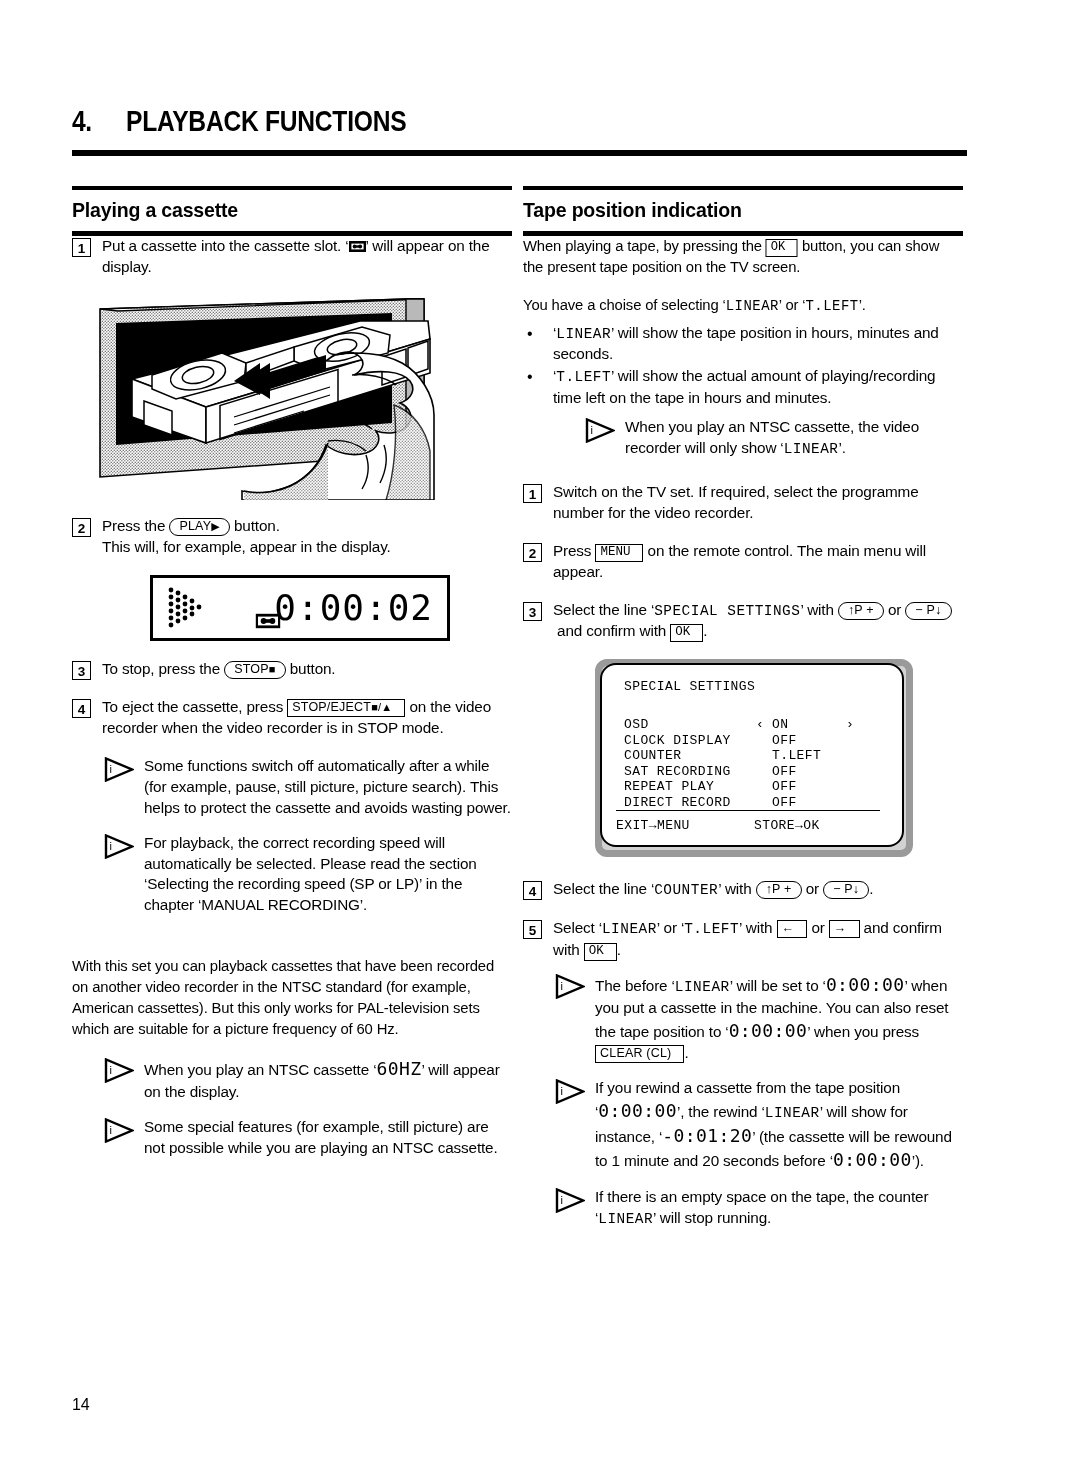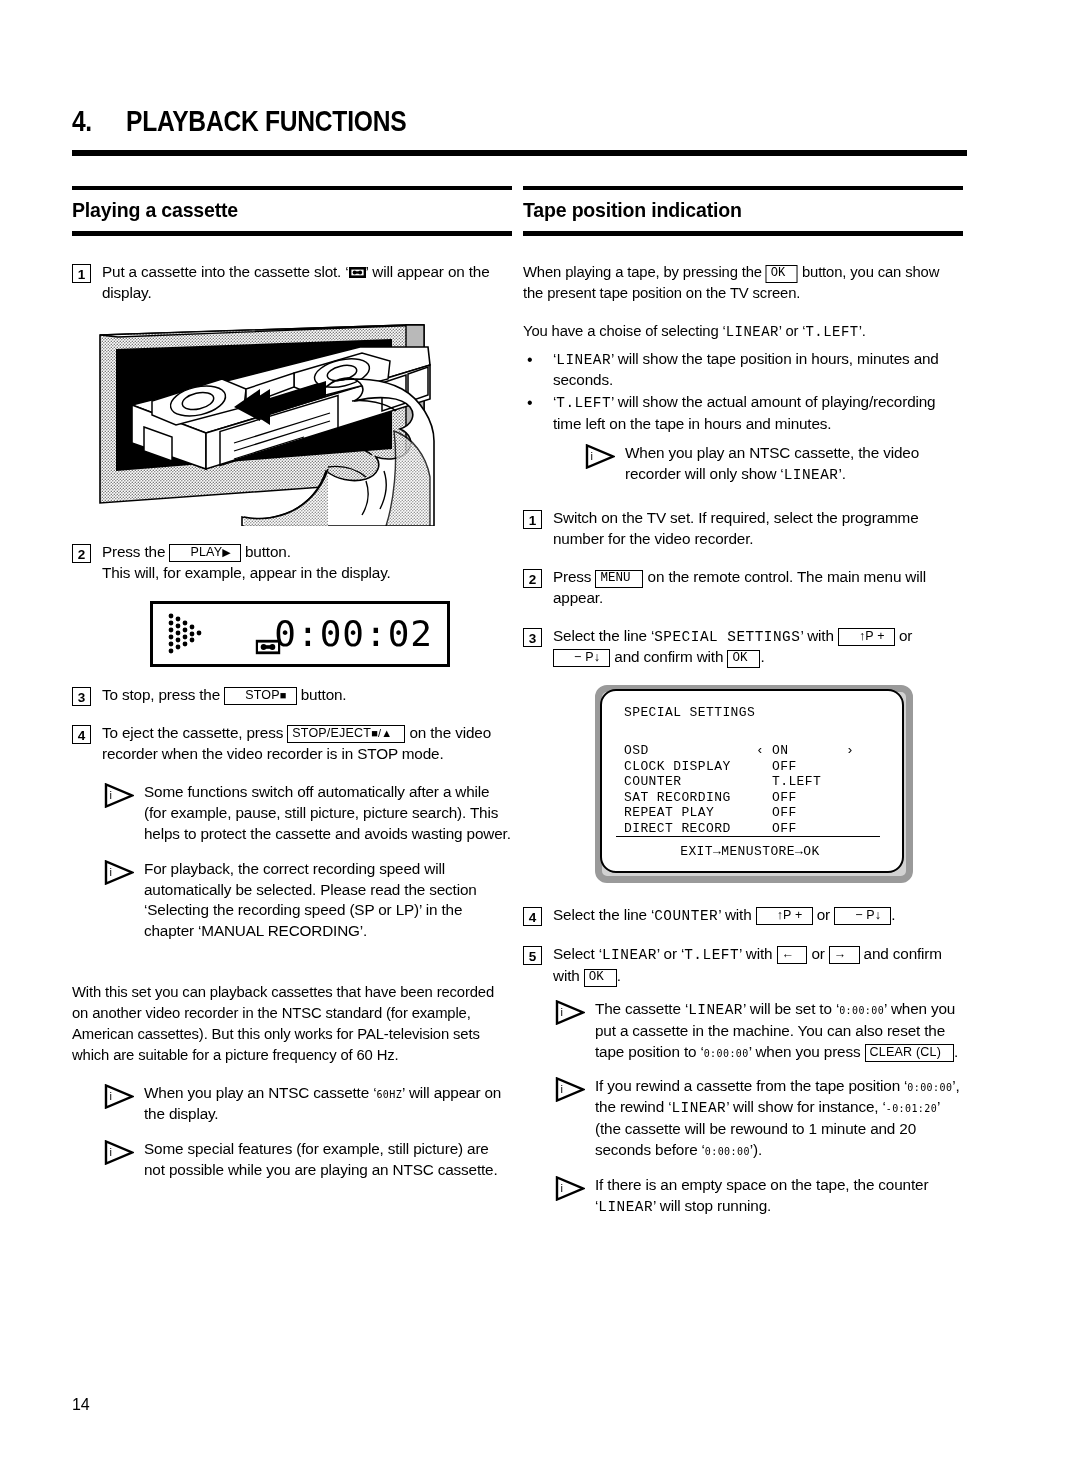--- a/index.html
+++ b/index.html
@@ -80,21 +80,21 @@
   }
   .sec-title {
     font-size: 21px;
     font-weight: bold;
     letter-spacing: -0.2px;
     padding: 8px 0 7px 0;
     transform: scaleX(0.93);
     transform-origin: left center;
     white-space: nowrap;
   }
-  .sec-head { margin-bottom: 26px; }
+  .sec-head { }
 
   
   .p {
     font-size: 15.3px;
     line-height: 1.37;
     letter-spacing: -0.15px;
     margin-bottom: 17px;
     transform: scaleX(0.97);
     transform-origin: left top;
   }
@@ -175,39 +175,39 @@
     border: 1.5px solid #000;
     padding: 0px 12px 1px 4px;
     font-size: 12.5px;
     line-height: 15px;
     font-family: "Liberation Sans", sans-serif;
     letter-spacing: 0.2px;
     vertical-align: 1px;
     white-space: nowrap;
     box-sizing: border-box;
   }
-  .key.wide { padding: 0 9px 1px 20px; }
+  .key.wide { padding: 0 9px 1px 9px; border-radius: 9px; }
   .key.mono {
     font-family: "Liberation Mono", monospace;
     font-size: 12.5px;
     letter-spacing: 0;
   }
   .key .glyph { font-size: 11px; }
 
   
   .osd {
     font-family: "Liberation Mono", monospace;
     font-size: 14.4px;
     letter-spacing: 0.5px;
   }
 
   
   .seg {
     font-family: "DejaVu Sans Mono", monospace;
-    font-size: 10px;
+    font-size: 18px;
     letter-spacing: 0.4px;
   }
 
   
   .fig-insert {
     margin: 8px 0 16px 22px;
     width: 400px;
     height: 205px;
   }
 
@@ -300,21 +300,20 @@
   }
   .tv-foot {
     position: absolute;
     left: 14px;
     bottom: 12px;
     right: 16px;
     display: flex;
     font-family: "Liberation Mono", monospace;
     font-size: 13px;
     letter-spacing: 0.4px;
-    text-align: right;
   }
   .tv-foot-l { width: 138px; }
 
   
   .pageno {
     position: absolute;
     left: 72px;
     top: 1396px;
     font-size: 16px;
     letter-spacing: -0.2px;
@@ -635,21 +634,21 @@
       <div class="step-body"><span>Select ‘</span><span class="osd">LINEAR</span><span>’ or ‘</span><span class="osd">T.LEFT</span><span>’ with</span>&nbsp;<span class="key"><span>←</span></span>&nbsp;<span>or</span>&nbsp;<span class="key"><span>→</span></span>&nbsp;<span>and confirm with</span>&nbsp;<span class="key mono"><span>OK</span></span><span>.</span></div>
     </div>
 
     <div class="note">
       <div class="note-ico">
         <svg width="30" height="25" viewBox="0 0 30 25">
             <path d="M2,1.5 L2,23.5 L28,12.5 Z" fill="none" stroke="#000" stroke-width="2.4"></path>
             <text x="5.5" y="16" font-family="Liberation Sans, sans-serif" font-size="11">i</text>
           </svg>
       </div>
-      <div class="note-body"><span>The cassette ‘</span><span class="osd">LINEAR</span><span>’ will be set to ‘</span><span class="seg">0:00:00</span><span>’ when you put a cassette in the machine. You can also reset the tape position to ‘</span><span class="seg">0:00:00</span><span>’ when you press</span>&nbsp;<span class="key"><span>CLEAR (CL)</span></span><span>.</span></div>
+      <div class="note-body"><span>The before ‘</span><span class="osd">LINEAR</span><span>’ will be set to ‘</span><span class="seg">0:00:00</span><span>’ when you put a cassette in the machine. You can also reset the tape position to ‘</span><span class="seg">0:00:00</span><span>’ when you press</span>&nbsp;<span class="key"><span>CLEAR (CL)</span></span><span>.</span></div>
     </div>
 
     <div class="note">
       <div class="note-ico">
         <svg width="30" height="25" viewBox="0 0 30 25">
             <path d="M2,1.5 L2,23.5 L28,12.5 Z" fill="none" stroke="#000" stroke-width="2.4"></path>
             <text x="5.5" y="16" font-family="Liberation Sans, sans-serif" font-size="11">i</text>
           </svg>
       </div>
       <div class="note-body"><span>If you rewind a cassette from the tape position ‘</span><span class="seg">0:00:00</span><span>’, the rewind ‘</span><span class="osd">LINEAR</span><span>’ will show for instance, ‘</span><span class="seg">-0:01:20</span><span>’ (the cassette will be rewound to 1 minute and 20 seconds before ‘</span><span class="seg">0:00:00</span><span>’).</span></div>

